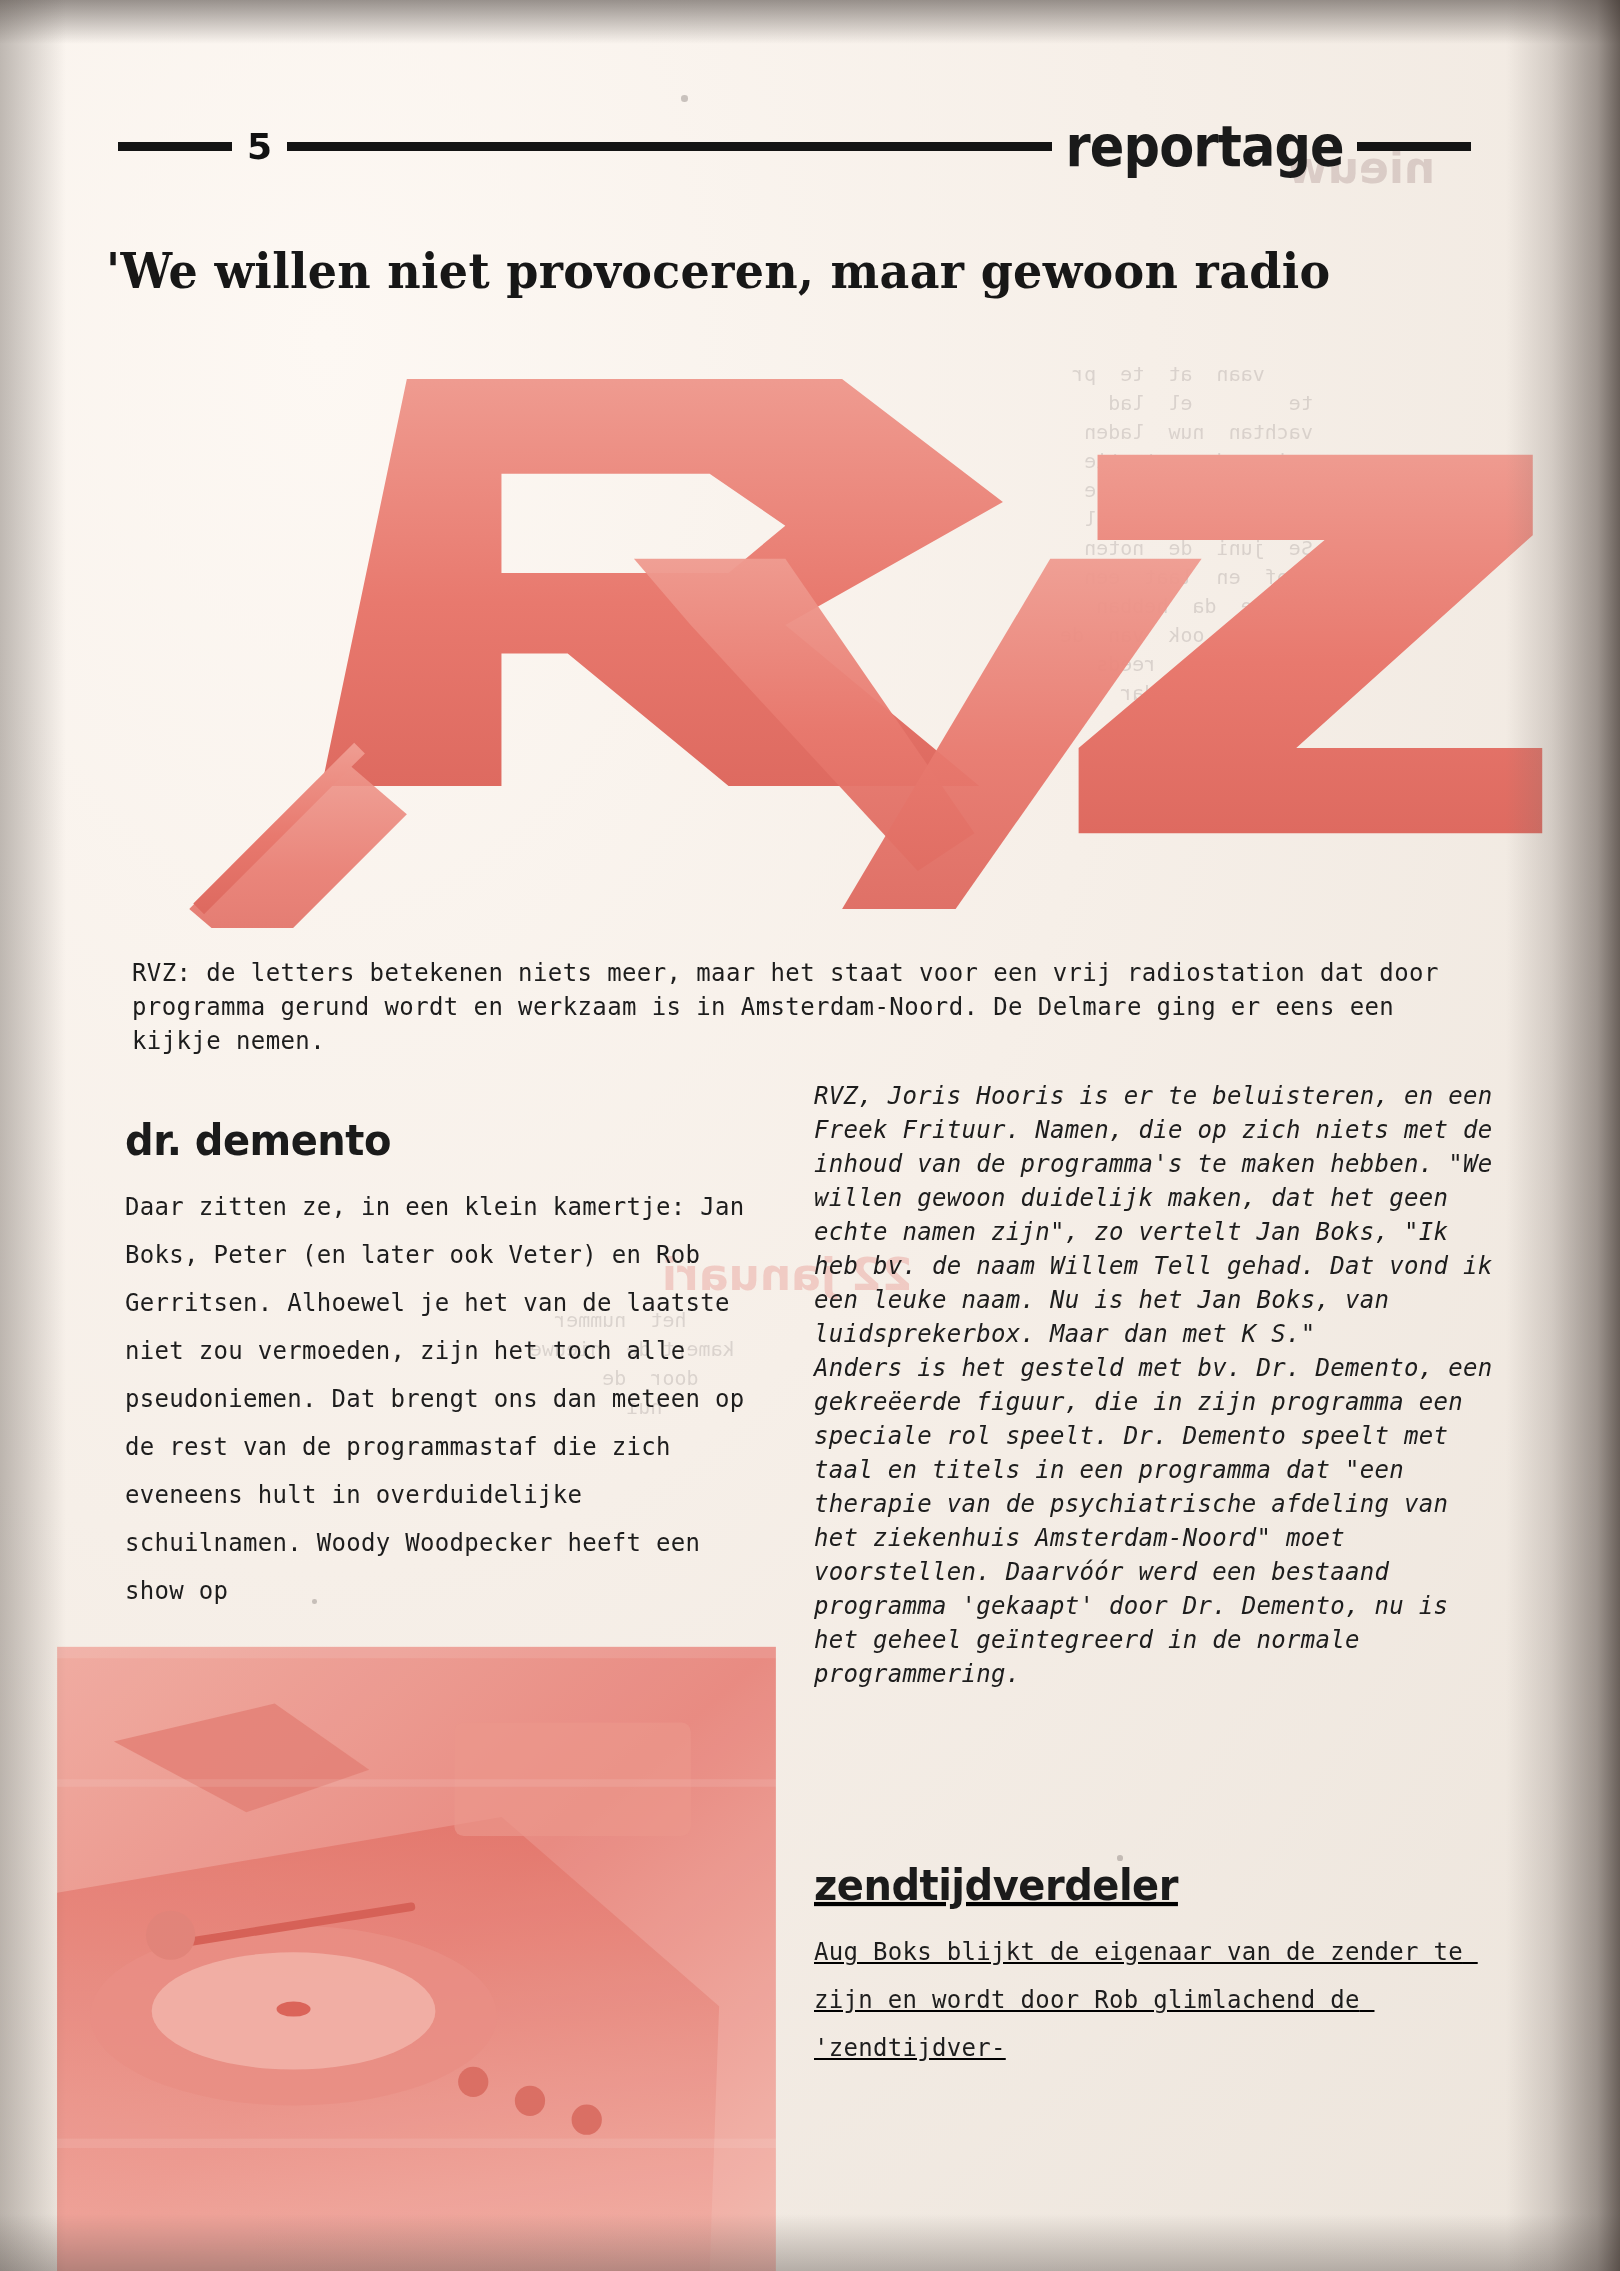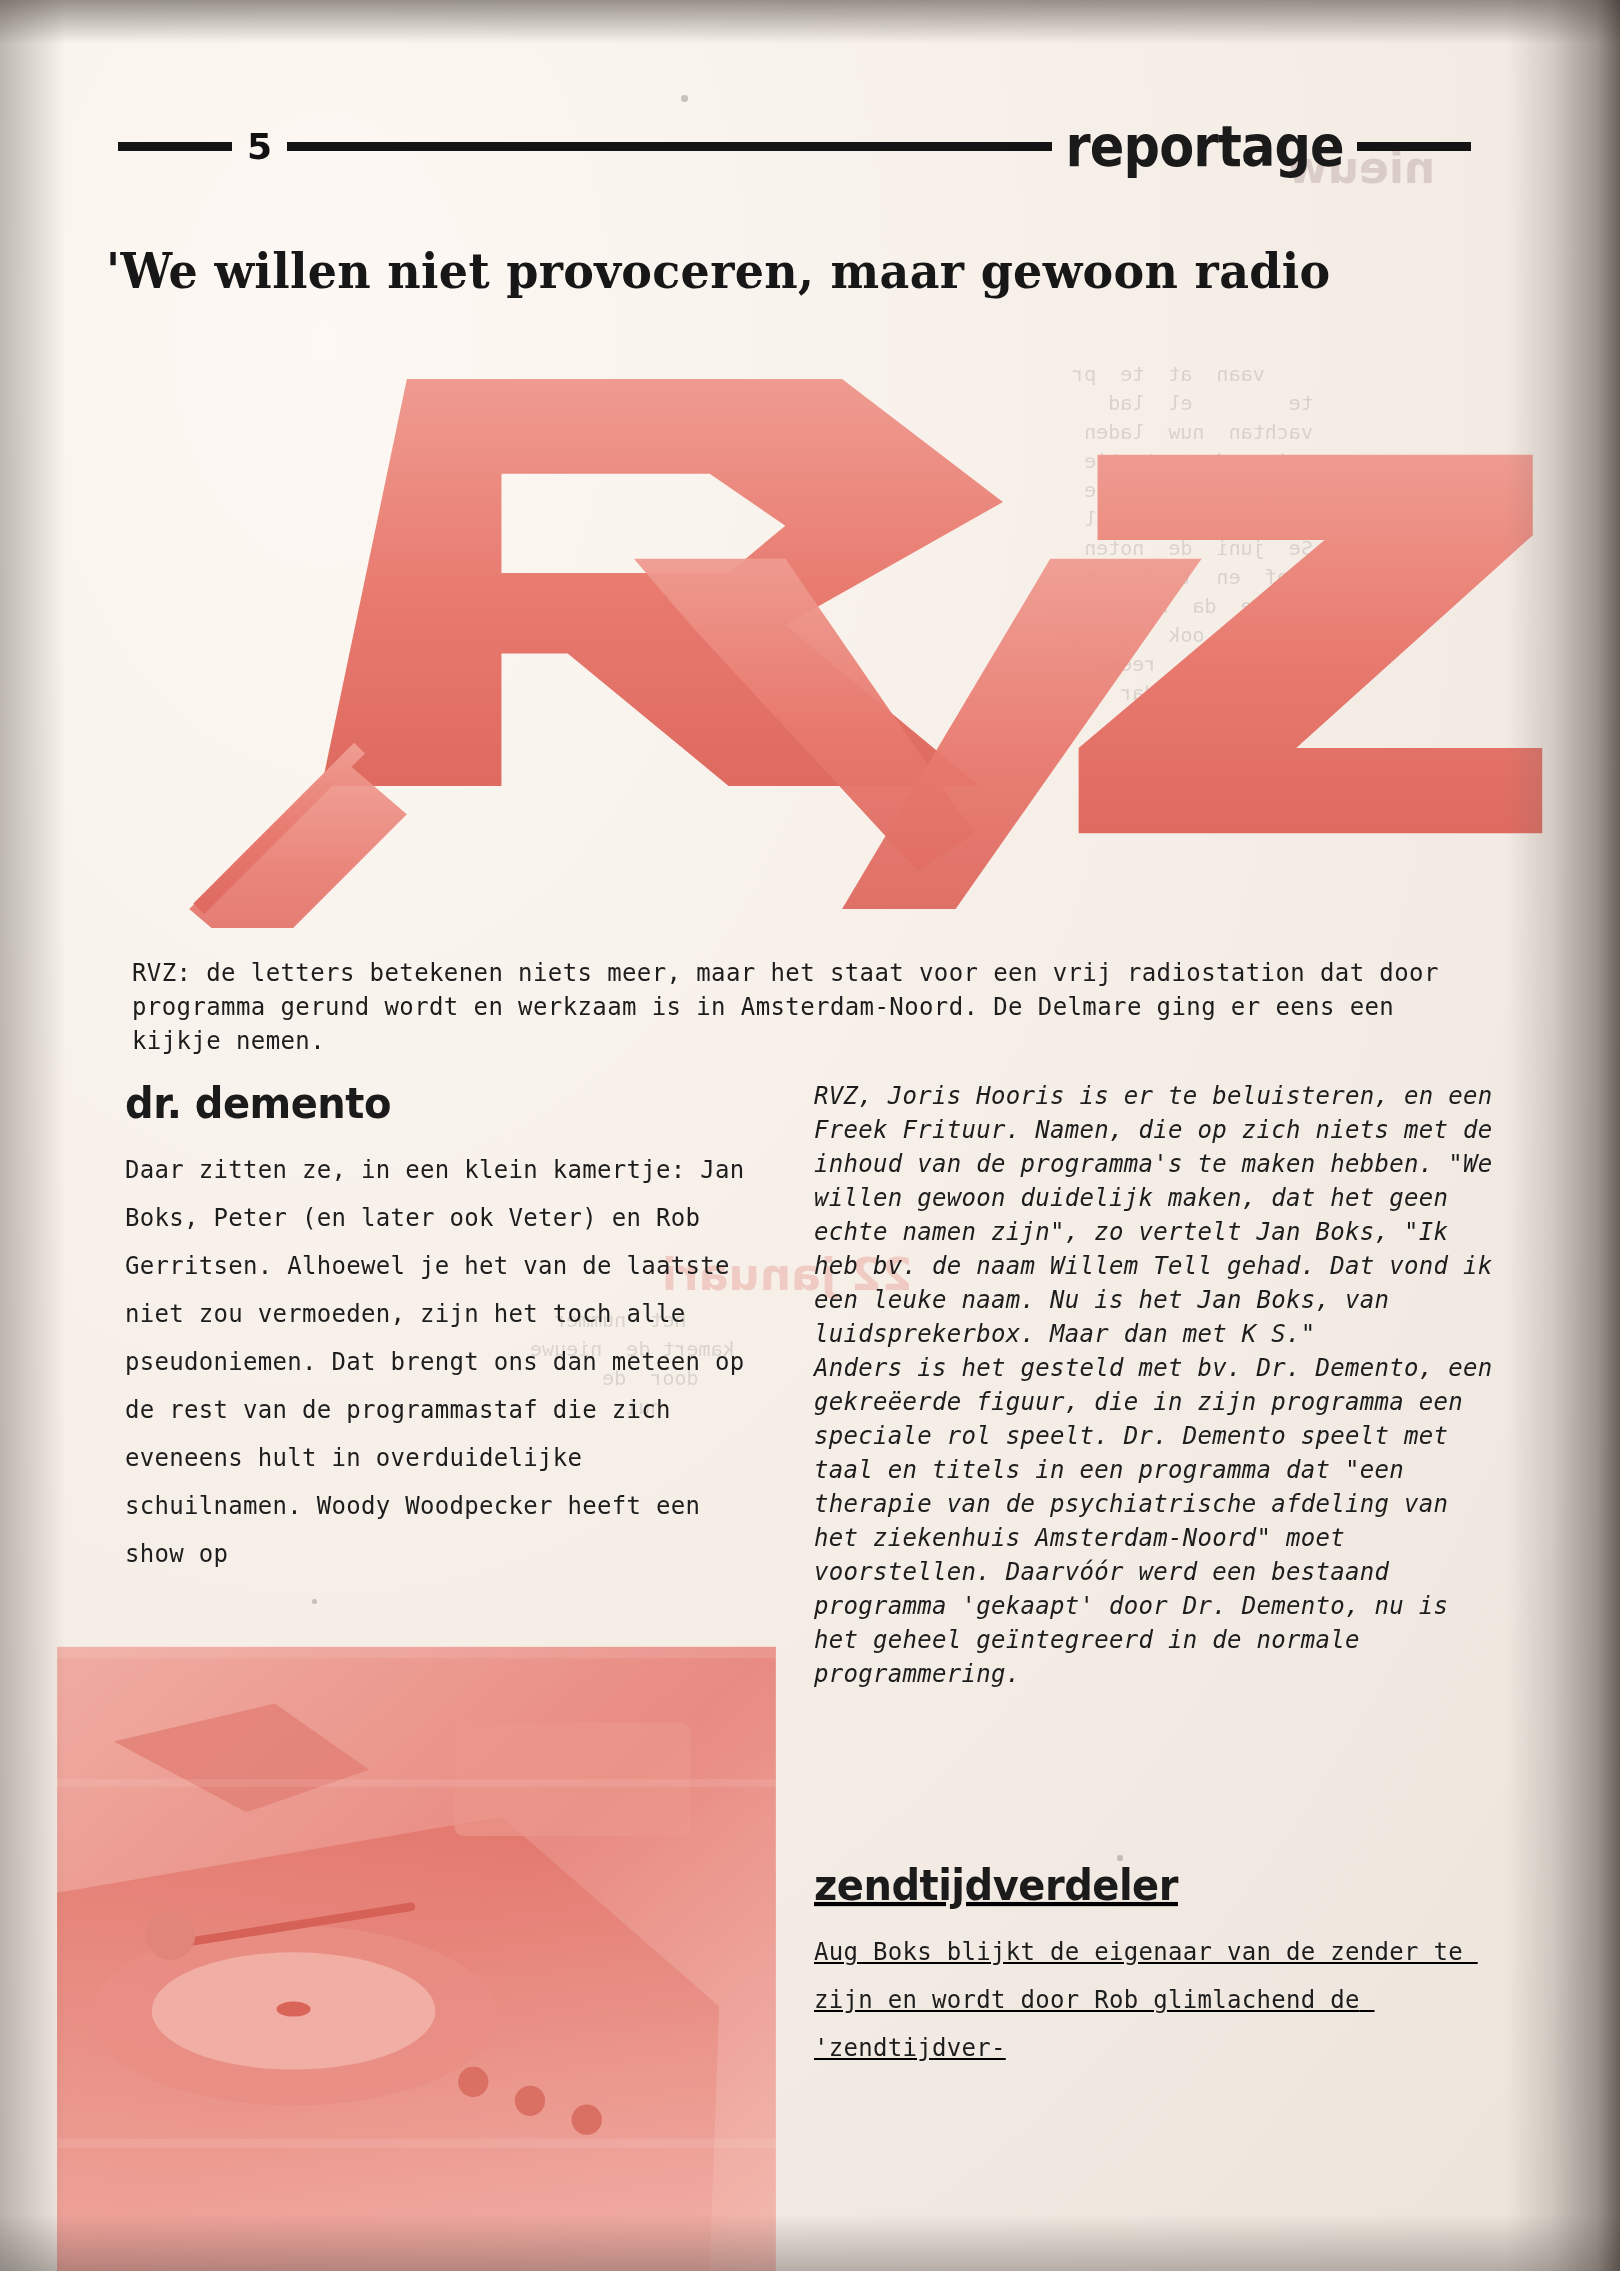--- a/index.html
+++ b/index.html
@@ -122,21 +122,21 @@
     font-size: 24px;
     line-height: 34px;
     color: #1d1d1d;
     letter-spacing: 0.4px;
   }
 
   
   .col-left {
     position: absolute;
     left: 125px;
-    top: 1079px;
+    top: 1116px;
     width: 625px;
   }
   .col-right {
     position: absolute;
     left: 814px;
     top: 1079px;
     width: 681px;
   }
   .subhead {
     font-family: "DejaVu Sans", sans-serif;

